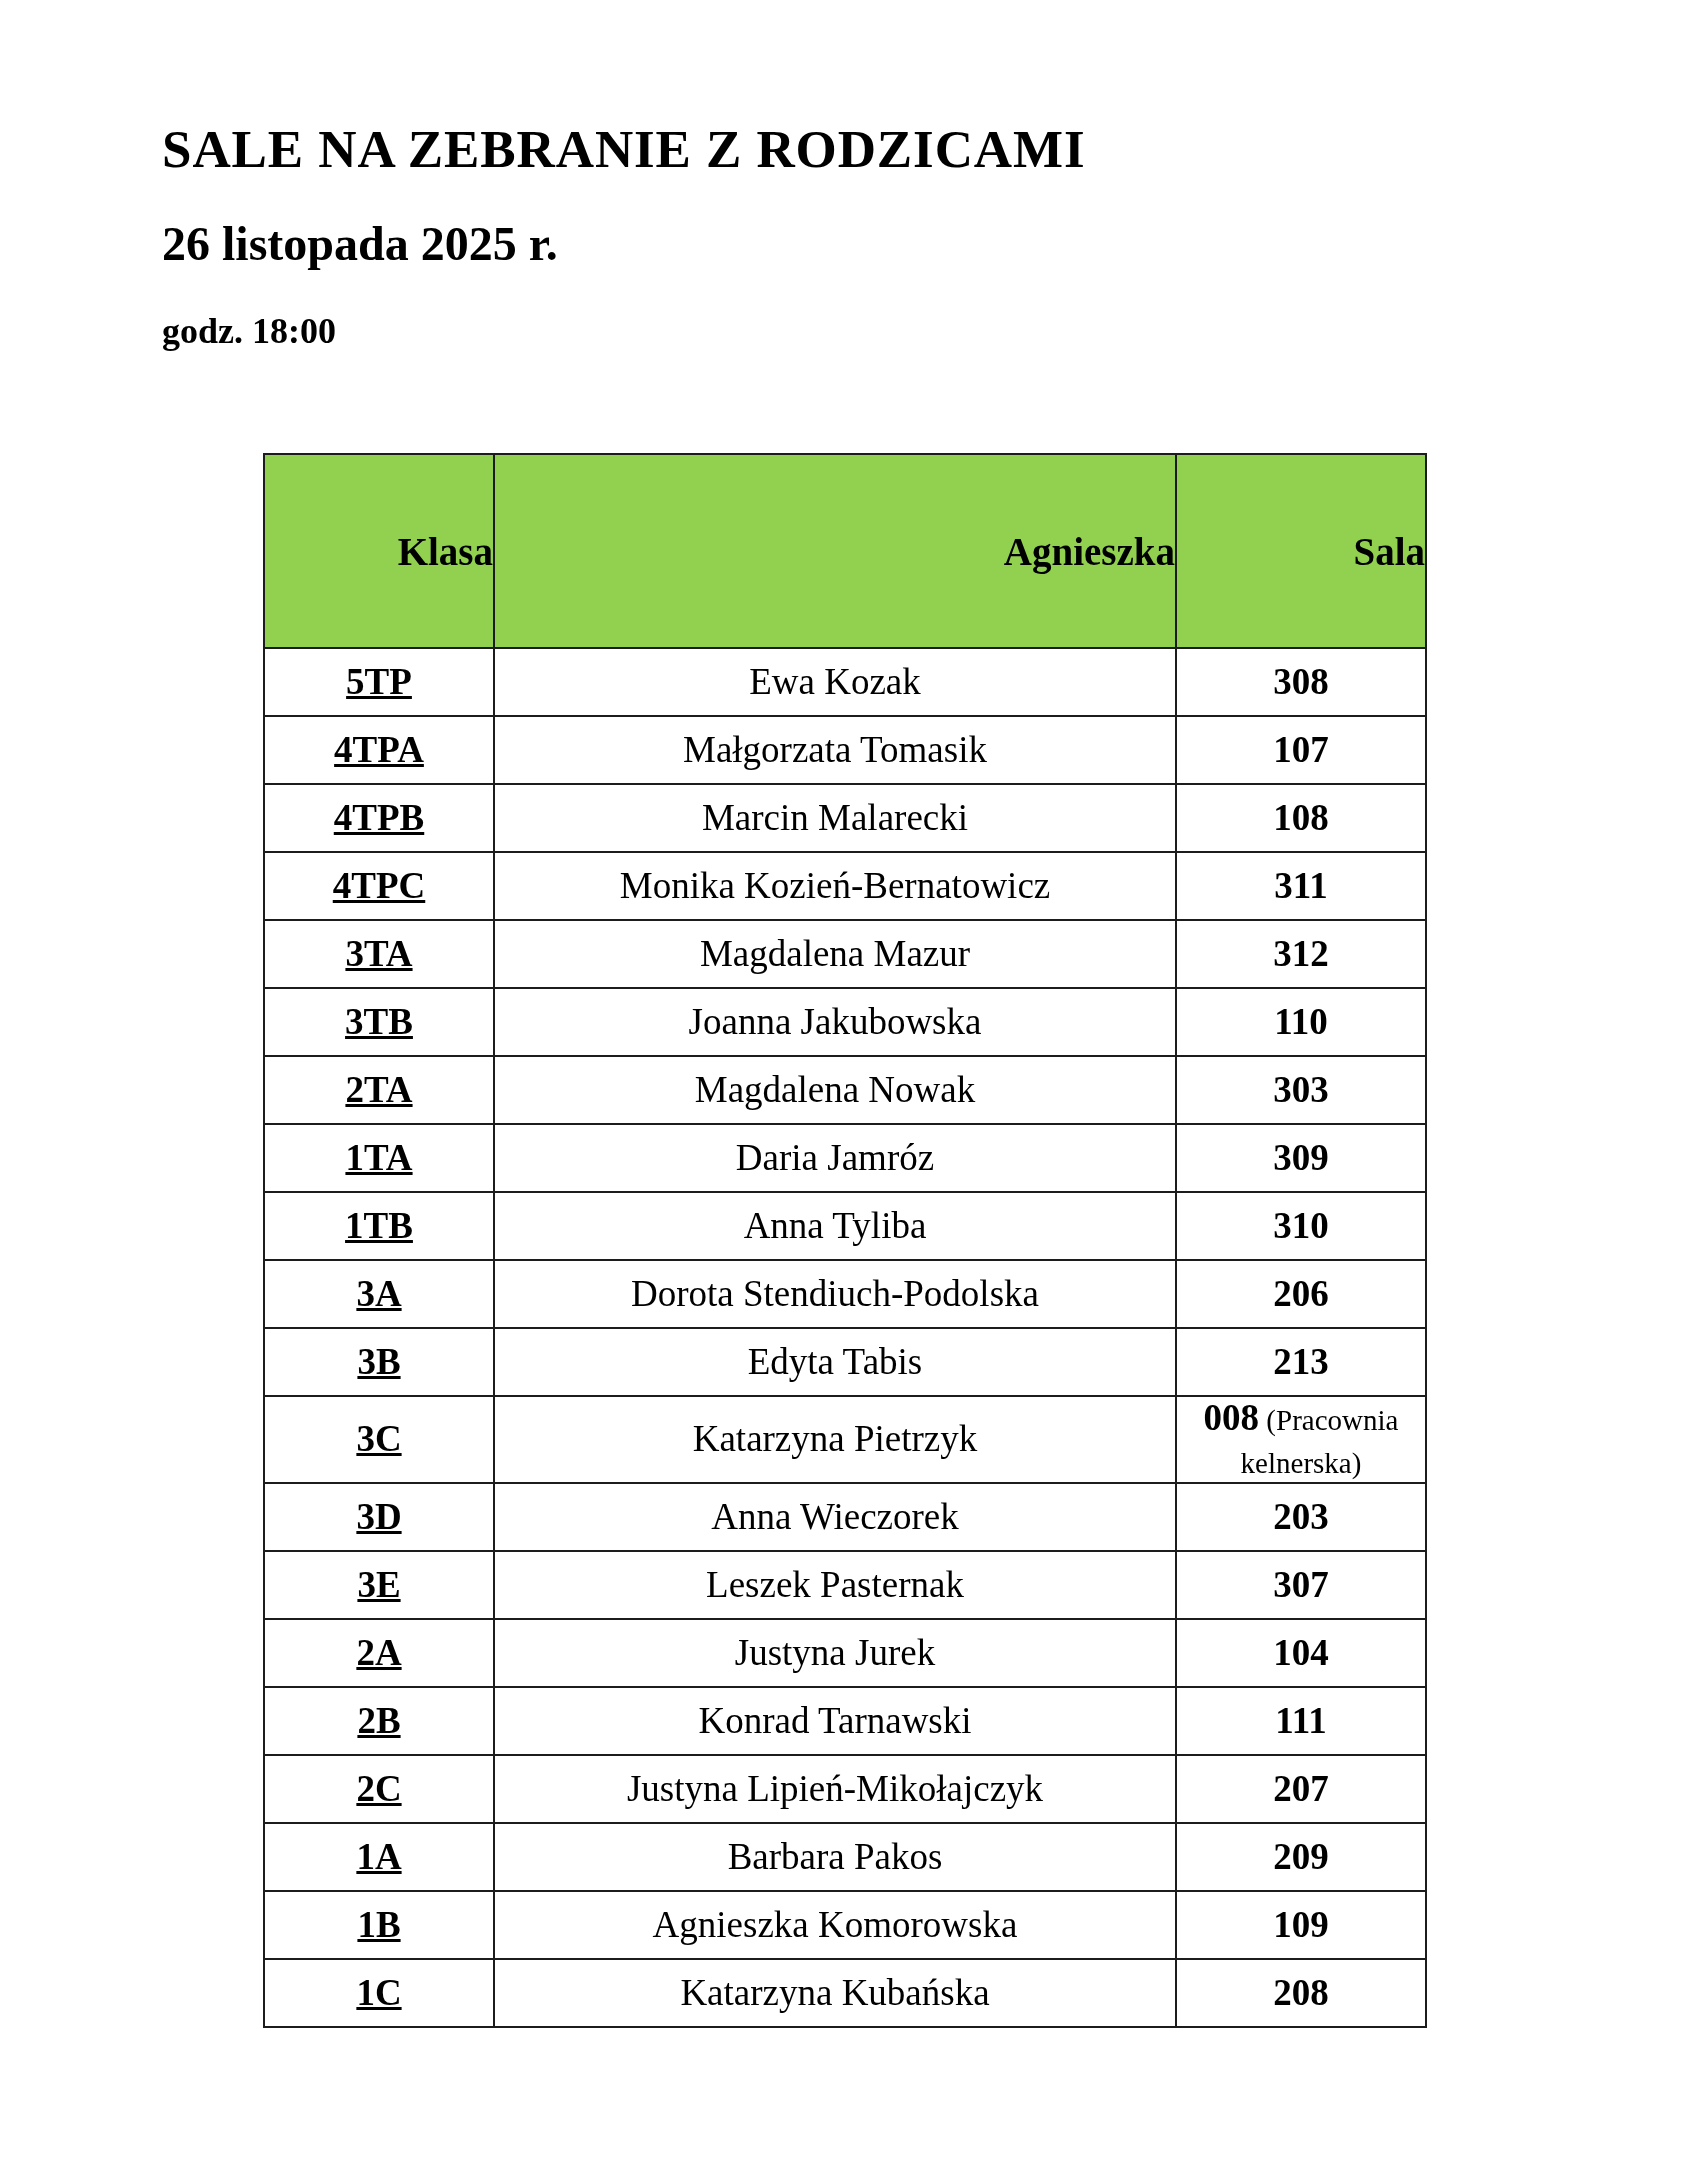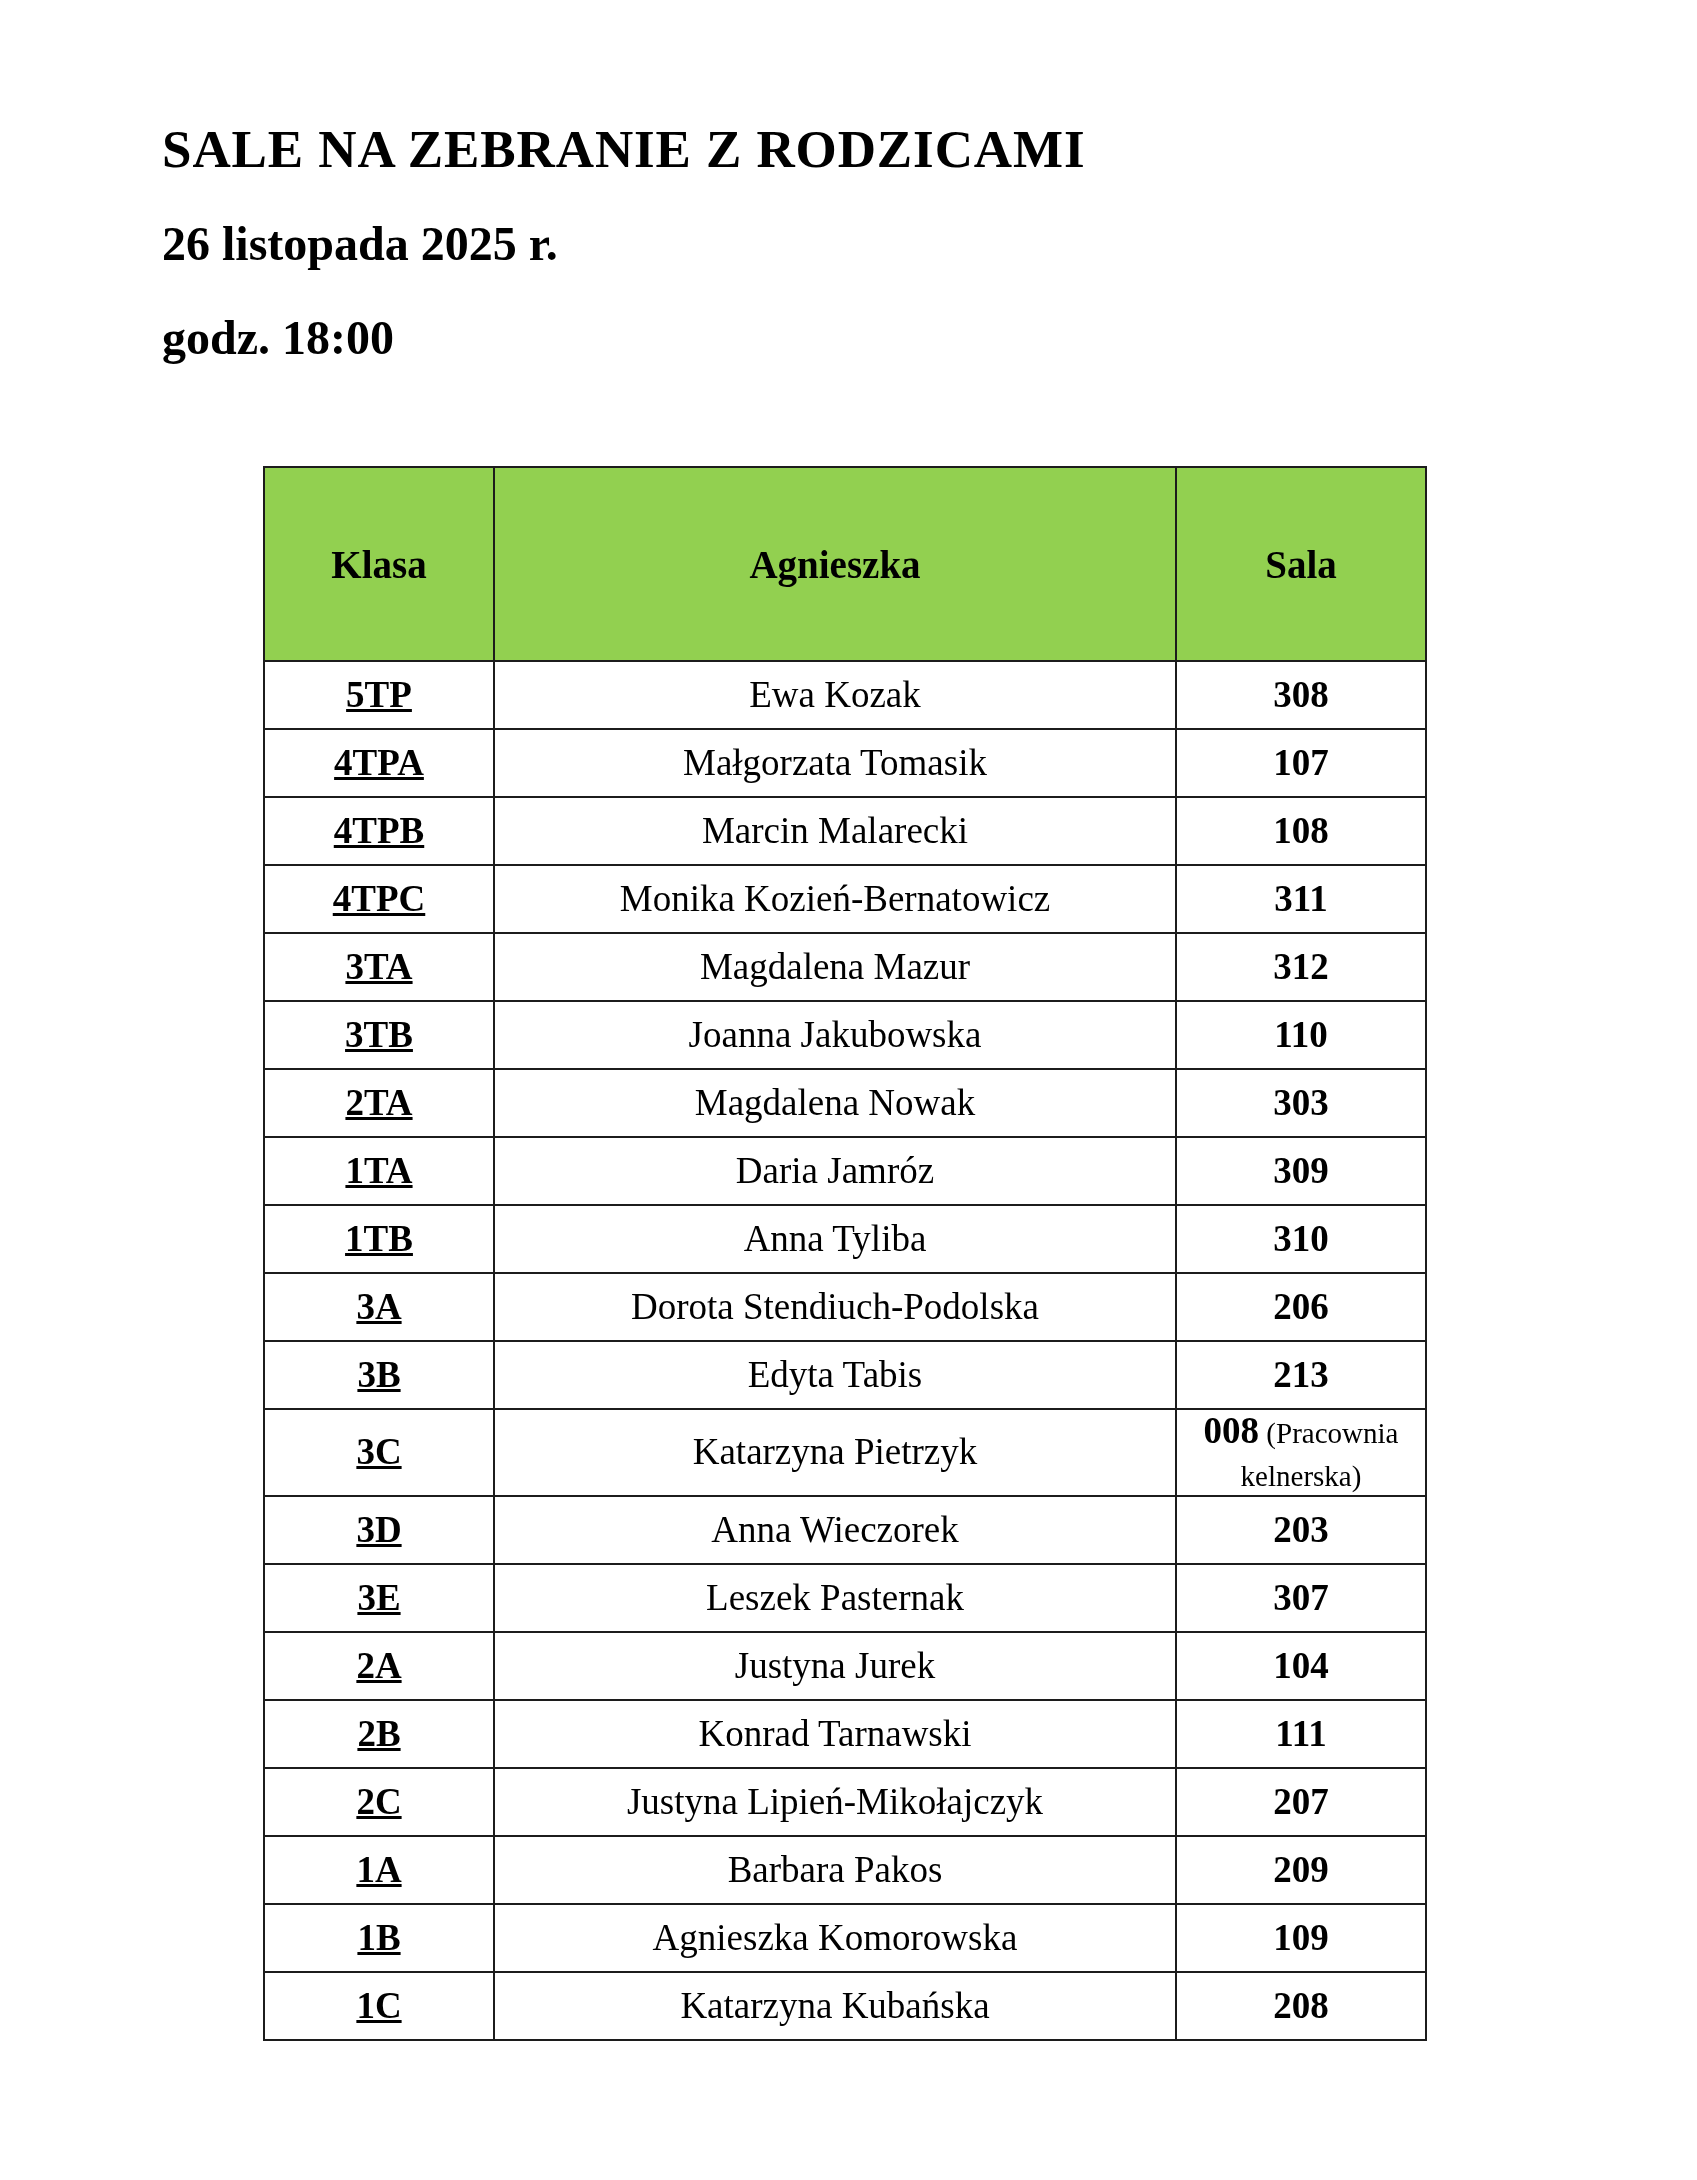--- a/index.html
+++ b/index.html
@@ -27,40 +27,40 @@
     font-weight:bold;
     margin:0;
     letter-spacing:0.9px;
   }
   .doc-date{
     font-size:48px;
     font-weight:bold;
     margin:37px 0 0 0;
   }
   .doc-time{
-    font-size:48px;
+    font-size:36px;
     font-weight:bold;
     margin:39px 0 0 0;
   }
   table.room-table{
     border-collapse:collapse;
     table-layout:fixed;
     margin:101px 0 0 101px;
     width:1163px;
   }
   .room-table col.col-klasa{width:230px;}
   .room-table col.col-wychowawca{width:682px;}
   .room-table col.col-sala{width:250px;}
   .room-table th{
     height:192px;
     background:var(--header-bg);
     font-size:39px;
     font-weight:bold;
     border:2.6px solid var(--border-color);
-    text-align:center;
+    text-align:right;
     vertical-align:middle;
     padding:0;
   }
   .room-table td{
     height:66px;
     font-size:37px;
     border:2.6px solid var(--border-color);
     text-align:center;
     vertical-align:middle;
     padding:0 6.8px;

